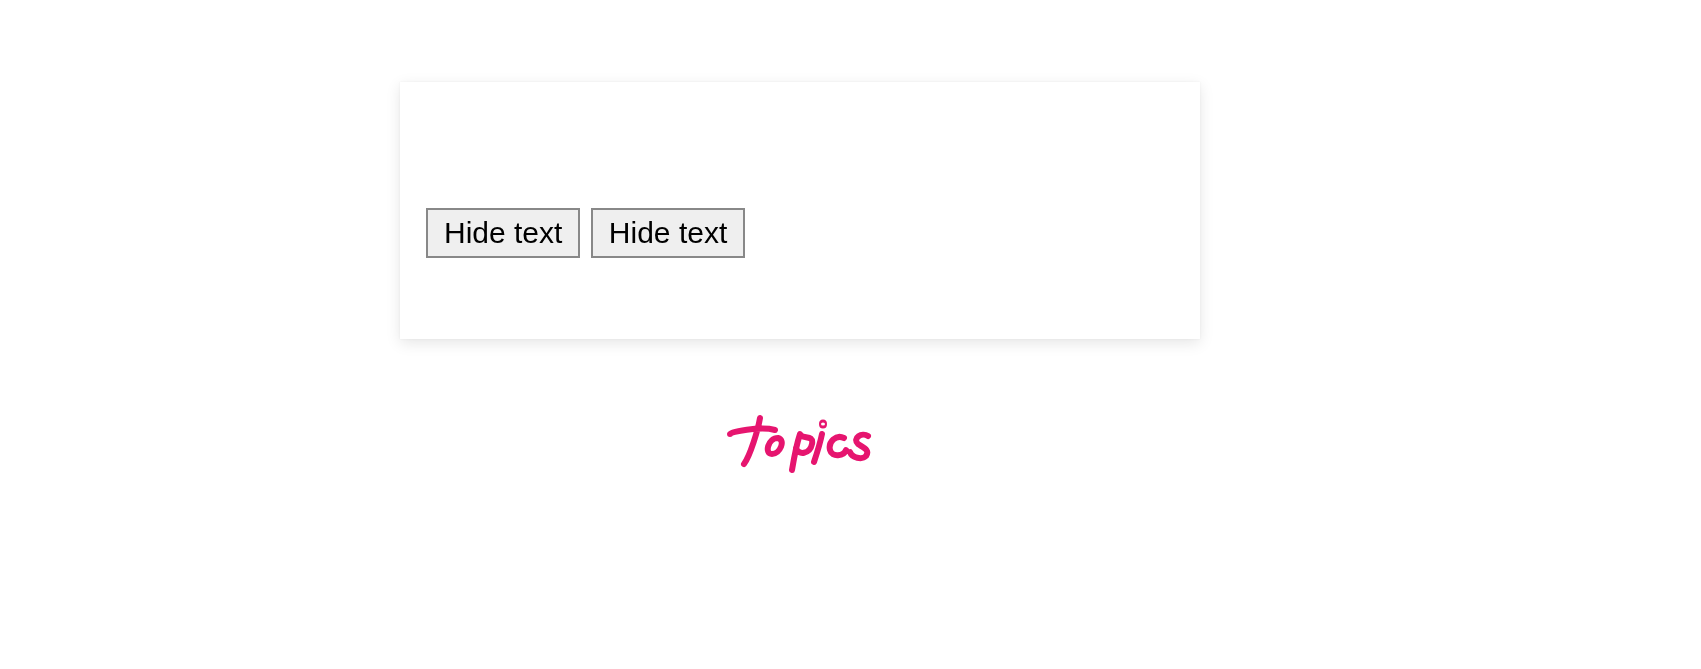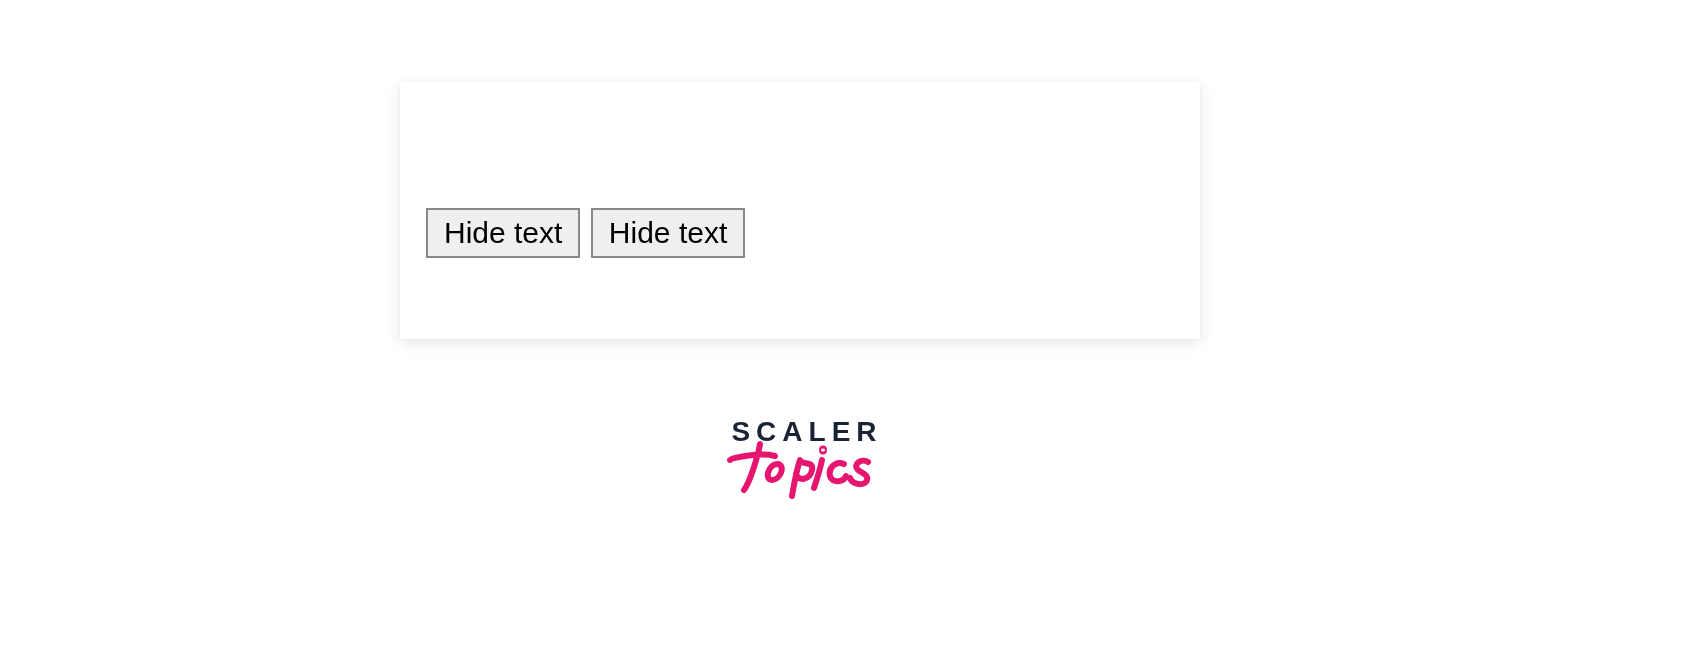--- a/index.html
+++ b/index.html
@@ -67,21 +67,20 @@
 </style>
 </head>
 <body>
 
 <div class="panel">
   <button class="button">Hide text</button>
   <button class="button">Hide text</button>
 </div>
 
 <div class="logo">
-  <div class="logo-word1">SCALER</div>
   <div class="logo-word2">
     <svg viewBox="0 0 170 80">
       <path d="M10 30 
                C 10 28, 40 22, 55 26
                M40 14 
                C 38 26, 30 52, 24 60
                M58 34
                C 48 34, 44 50, 52 50
                C 60 50, 66 36, 58 34 Z
                M72 66

